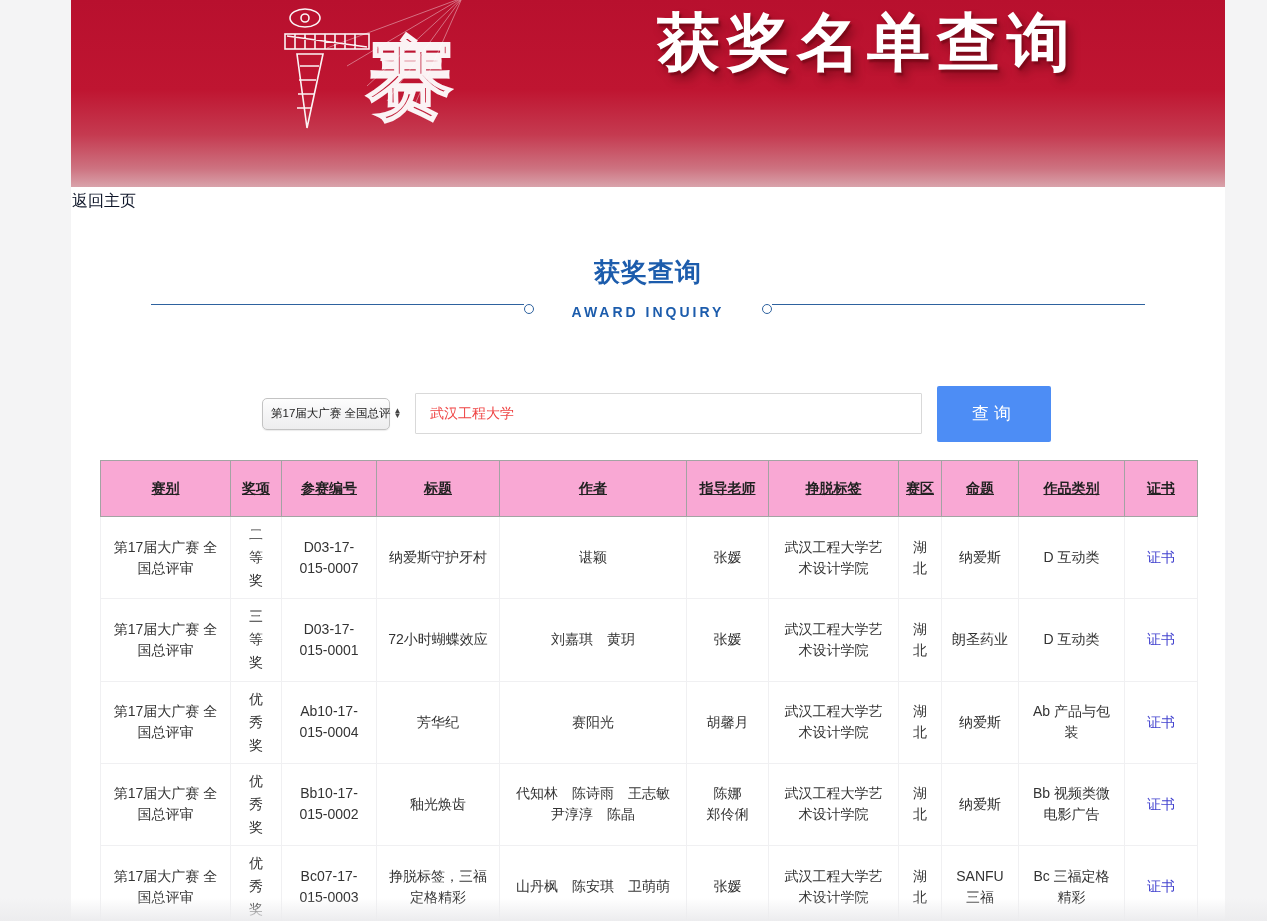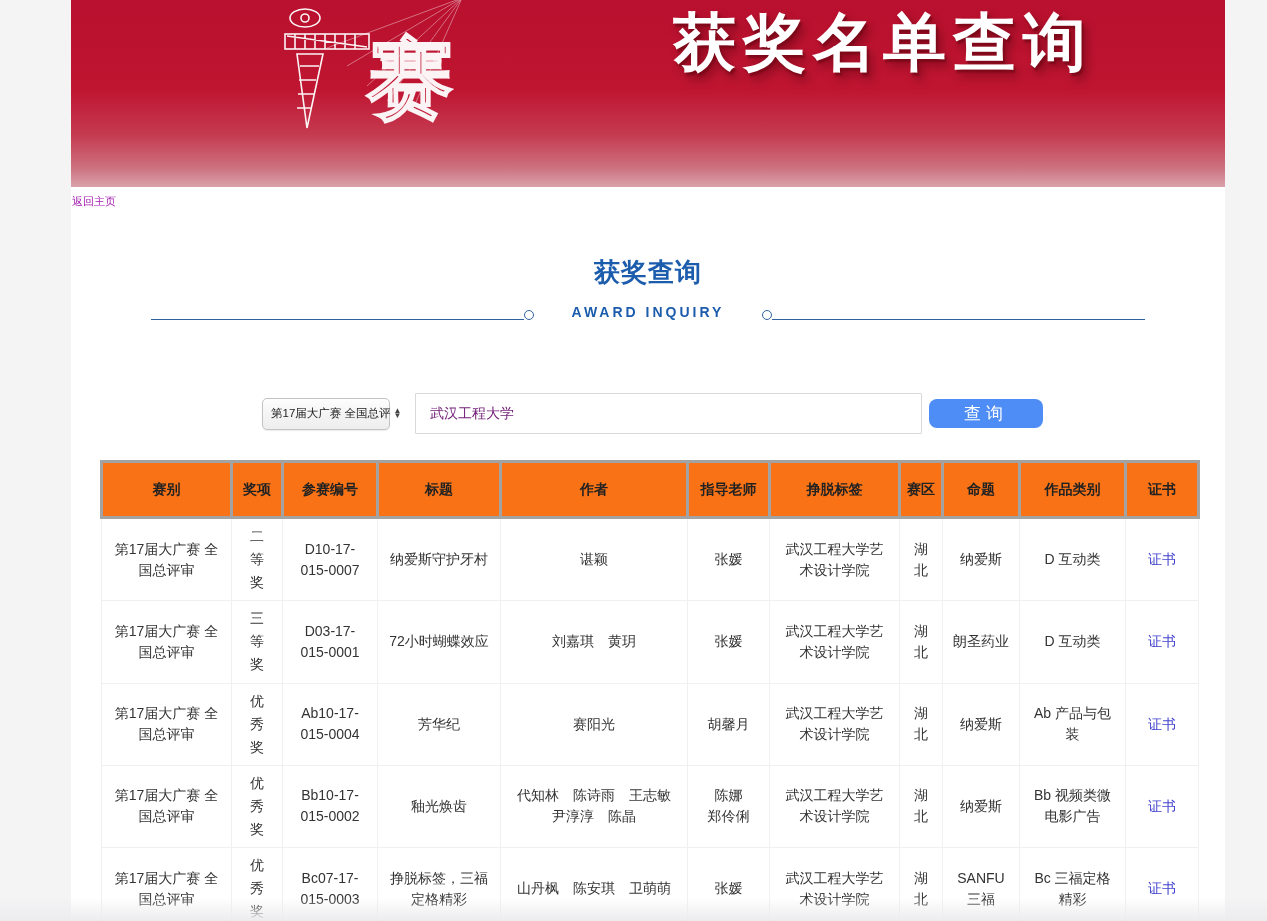--- a/index.html
+++ b/index.html
@@ -19,38 +19,38 @@
   }
   
   .banner {
     height:187px;
     position:relative;
     overflow:hidden;
     background:linear-gradient(180deg,#b8102e 0%,#bf1531 48%,#c53a50 72%,#cd7280 90%,#d9a3ab 100%);
   }
   .banner-title {
     position:absolute;
-    top:0px; right:132px;
+    top:0px; right:148px;
     font-size:63px;
     font-weight:bold;
     color:#fff;
     letter-spacing:7px;
     text-shadow:2px 3px 2px rgba(120,8,24,.85), 5px 7px 10px rgba(70,0,10,.45);
     white-space:nowrap;
   }
   .banner-logo { position:absolute; left:196px; top:-4px; }
   
   .back-link-row { padding:4px 0 0 1px; height:22px; }
-  .back-link { font-size:11px; color:#a21caf; text-decoration:none; cursor:pointer; }
+  .back-link { font-size:16px; color:#0f172a; text-decoration:none; cursor:pointer; }
   
   .inquiry { margin-top:46px; text-align:center; }
   .inquiry-title { font-size:26px; font-weight:bold; color:#1c5cac; letter-spacing:1px; }
   .inquiry-sub-row {
     margin:14px 80px 0 80px;
-    display:flex; align-items:flex-end; justify-content:center;
+    display:flex; align-items:flex-start; justify-content:center;
   }
   .rule { flex:1; height:1px; background:#2e629f; }
   .rule-dot {
     width:10px; height:10px; border:1.5px solid #2e629f; border-radius:50%;
     background:#fff; flex:0 0 auto;
   }
   .inquiry-sub {
     padding:0 38px;
     font-size:14px; font-weight:bold; color:#1c5cac; letter-spacing:3px;
     white-space:nowrap;
@@ -71,49 +71,50 @@
     padding:0 6px 0 8px;
     font-size:11.5px; color:#222;
     cursor:pointer; white-space:nowrap;
   }
   .select-arrows { display:flex; flex-direction:column; line-height:.55; font-size:8px; color:#444; padding-left:3px; }
   .search-input {
     margin-left:25px;
     width:507px; height:41px;
     border:1px solid #d9d9d9; border-radius:1px;
     padding:0 14px;
-    font-size:14px; color:#701a75;
+    font-size:14px; color:#ef4444;
     font-family:"Liberation Sans","DejaVu Sans",sans-serif;
     outline:none; background:#fff;
   }
   .query-button {
-    margin-left:7px;
-    width:114px; height:29px;
+    margin-left:15px;
+    width:114px; height:56px;
     background:#4d8df5; color:#fff;
-    border:none; border-radius:8px;
+    border:none; border-radius:2px;
     font-size:17px; letter-spacing:5px;
     cursor:pointer;
     font-family:"Liberation Sans","DejaVu Sans",sans-serif;
   }
   
   .results-wrap { margin:26px 28px 0 29px; padding-bottom:32px; }
   table.results {
     width:1097px;
     border-collapse:collapse;
     table-layout:fixed;
     border:1px solid #ededee;
     font-size:14px;
   }
   table.results th {
     height:56px;
-    background:#f97316;
+    background:#f9a8d4;
     font-weight:bold; color:#222;
-    border:3px solid #a3a3a3;
+    border:1px solid #a3a3a3;
     text-align:center; vertical-align:middle;
     padding:4px 6px;
+    text-decoration:underline;
   }
   table.results td {
     height:59px;
     border:1px solid #f0f0f2;
     text-align:center; vertical-align:middle;
     padding:6px 10px;
     line-height:1.5;
     color:#333;
     background:#fff;
   }
@@ -208,21 +209,21 @@
           <th>赛区</th>
           <th>命题</th>
           <th>作品类别</th>
           <th>证书</th>
         </tr>
       </thead>
       <tbody>
           <tr>
             <td class="col-category">第17届大广赛 全国总评审</td>
             <td class="col-award"><span class="vertical-text">二等奖</span></td>
-            <td class="col-entry_no">D10-17-015-0007</td>
+            <td class="col-entry_no">D03-17-015-0007</td>
             <td class="col-title">纳爱斯守护牙村</td>
             <td class="col-authors">谌颖</td>
             <td class="col-teacher">张媛</td>
             <td class="col-school">武汉工程大学艺术设计学院</td>
             <td class="col-region">湖北</td>
             <td class="col-topic">纳爱斯</td>
             <td class="col-work_type">D 互动类</td>
             <td class="col-cert"><a>证书</a></td>
           </tr>
           <tr>

